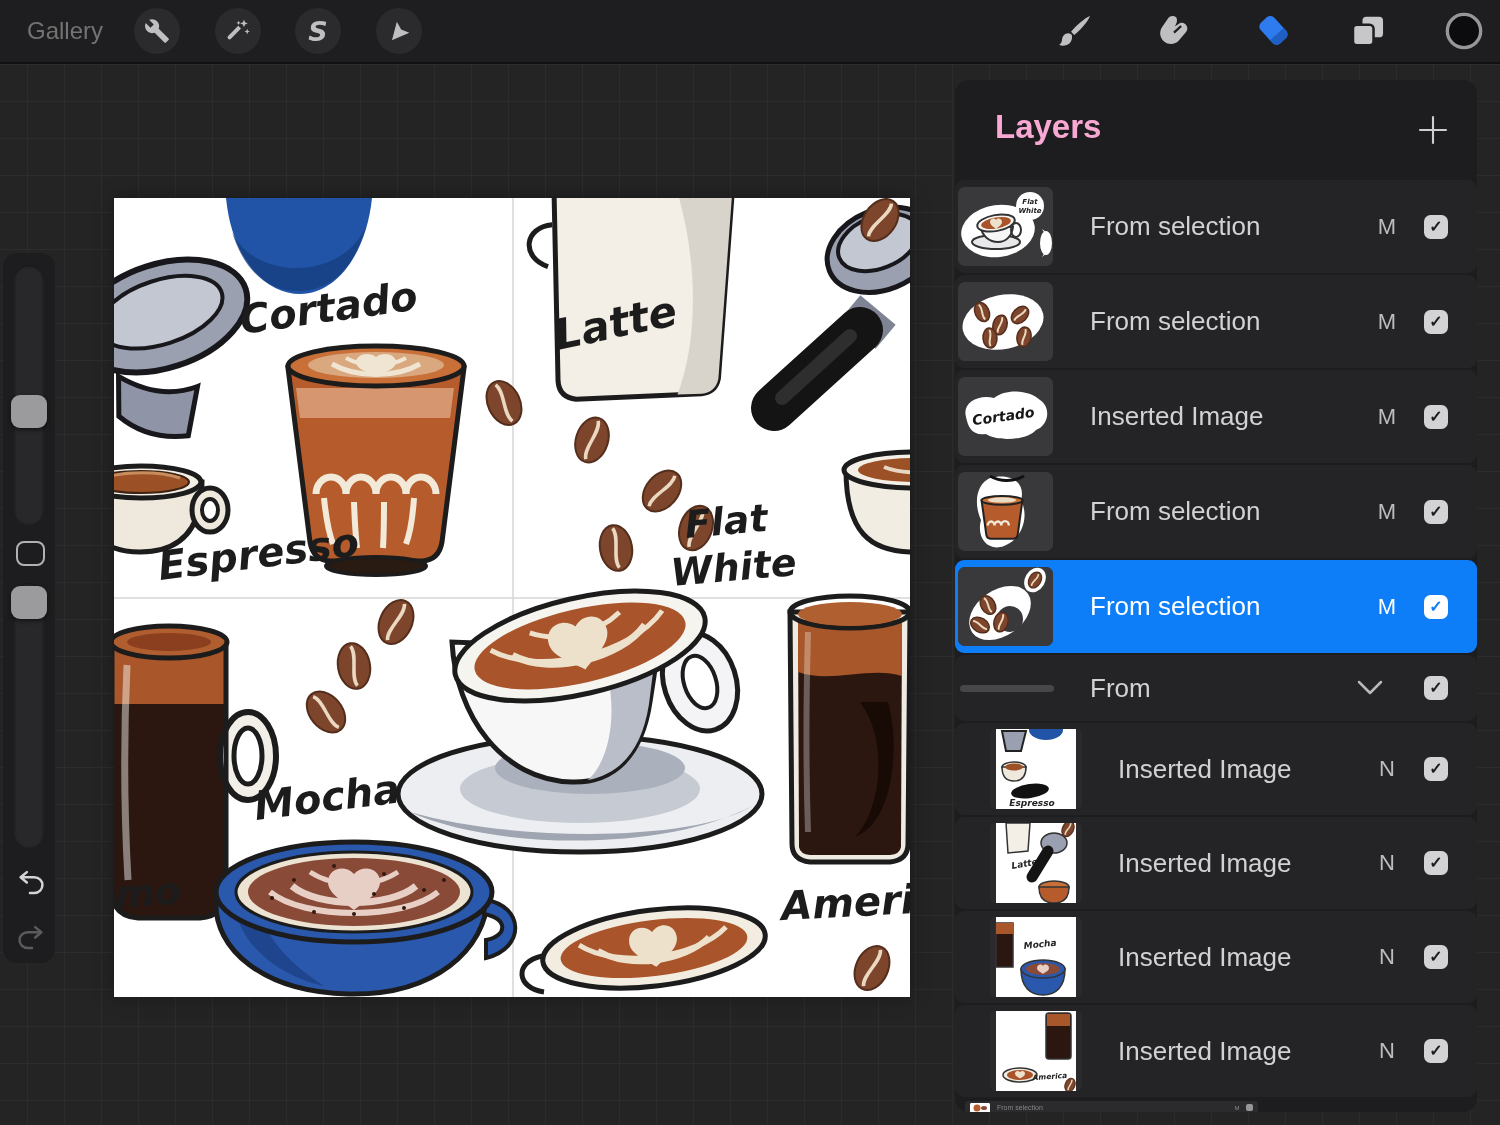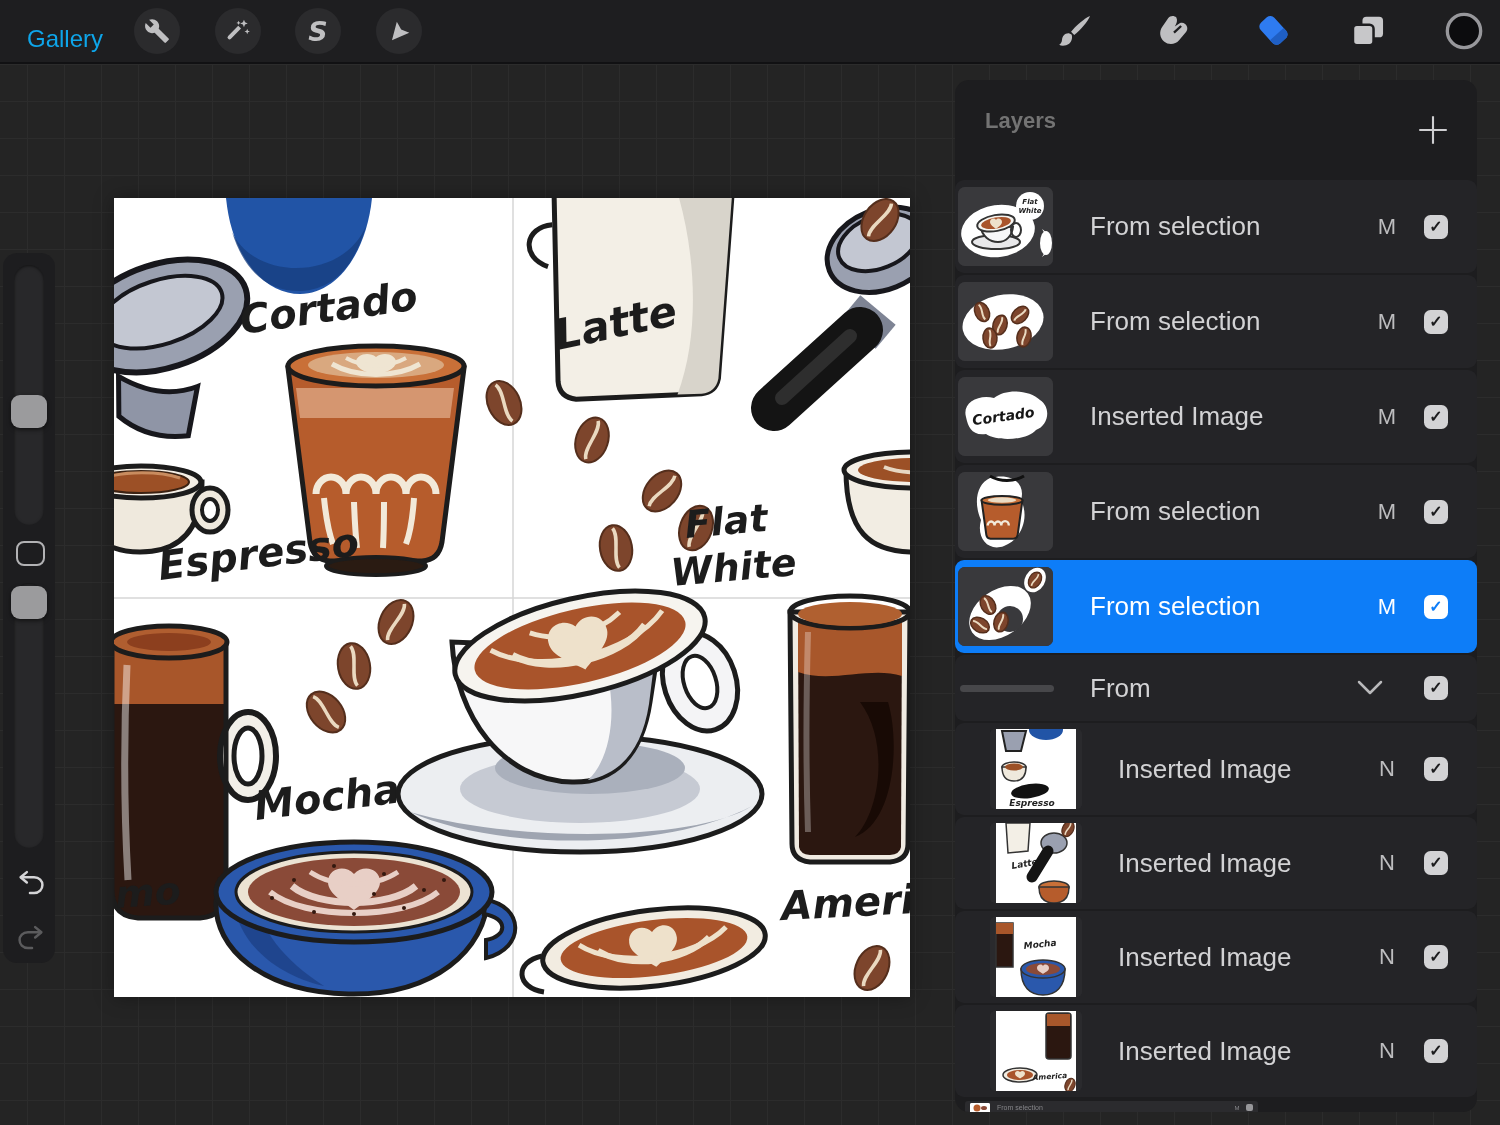--- a/index.html
+++ b/index.html
@@ -7,21 +7,21 @@
     width:1500px;height:1125px;overflow:hidden;position:relative;
     background-color:#242424;
     background-image:linear-gradient(#2c2c2c 1px,transparent 1px),
                      linear-gradient(90deg,#2c2c2c 1px,transparent 1px);
     background-size:37px 37px;background-position:-10px -10px;
     font-family:"Liberation Sans",sans-serif;
     -webkit-font-smoothing:antialiased;
   }
   
   .toolbar{position:absolute;left:0;top:0;width:1500px;height:62px;background:#1e1e20;border-bottom:2px solid #111113;z-index:20}
-  .gallery{position:absolute;left:27px;top:8px;height:62px;line-height:62px;font-size:24px;color:#0ea5e9}
+  .gallery{position:absolute;left:27px;top:0;height:62px;line-height:62px;font-size:24px;color:#737373}
   .tool-circle{position:absolute;top:8px;width:46px;height:46px;border-radius:50%;background:#2b2b2d;display:flex;align-items:center;justify-content:center}
   .tool-circle svg{display:block}
   .sel-s{font-size:27px;font-weight:bold;font-style:italic;color:#bfbfc1;font-family:"DejaVu Sans",sans-serif}
   .url{position:absolute;left:458px;top:0;height:62px;line-height:64px;font-size:26px;font-style:italic;font-weight:600;letter-spacing:1px;color:#f4f4f4;font-family:"DejaVu Sans",sans-serif}
   .rtool{position:absolute;top:13px;width:40px;height:40px;display:flex;align-items:center;justify-content:center}
   
   .sidebar{position:absolute;left:3px;top:253px;width:52px;height:710px;background:#1d1d1f;border-radius:14px;z-index:10}
   .track{position:absolute;left:11px;width:30px;background:#28282a;border-radius:15px;box-shadow:inset 0 1px 3px rgba(0,0,0,.55)}
   .track.t1{top:12px;height:260px}
   .track.t2{top:330px;height:265px}
@@ -30,21 +30,21 @@
   .modify{position:absolute;left:13px;top:288px;width:25px;height:21px;border:2.5px solid #b2b2b4;border-radius:8px;background:transparent}
   .undo,.redo{position:absolute;left:13px}
   .undo{top:616px}.redo{top:671px}
   
   .canvas{position:absolute;left:114px;top:198px;width:796px;height:799px;background:#fff;box-shadow:0 0 18px rgba(0,0,0,.35)}
   .canvas svg{display:block}
   .hand{font-family:"DejaVu Sans",sans-serif;font-style:italic;font-weight:600;fill:#1c1c1c}
   
   .panel{position:absolute;left:955px;top:80px;width:522px;height:1032px;background:#1d1d1f;border-radius:14px;overflow:hidden;z-index:15}
   .panel-header{position:absolute;left:0;top:0;width:100%;height:100px}
-  .panel-title{position:absolute;left:30px;top:28px;font-size:22px;font-weight:700;color:#737373}
+  .panel-title{position:absolute;left:40px;top:28px;font-size:33px;font-weight:700;color:#f9a8d4}
   .add-btn{position:absolute;right:26px;top:32px;width:36px;height:36px}
   .rows{position:absolute;left:0;top:100px;width:100%;display:flex;flex-direction:column}
   .row{position:relative;height:93px;background:#242427;border-radius:9px;margin-bottom:2px;flex:none}
   .row.group{height:66px}
   .row.child{height:92px}
   .row.selected{background:#0d7df8}
   .thumb{position:absolute;left:3px;top:7px;width:95px;height:79px;border-radius:7px;overflow:hidden;background:#303033}
   .child .thumb{left:35px;top:6px;width:92px;height:80px;border-radius:5px;background:#2a2a2d}
   .group .thumb{left:5px;top:30px;width:94px;height:7px;border-radius:4px;background:#47474a}
   .thumb svg{width:100%;height:100%;display:block}

